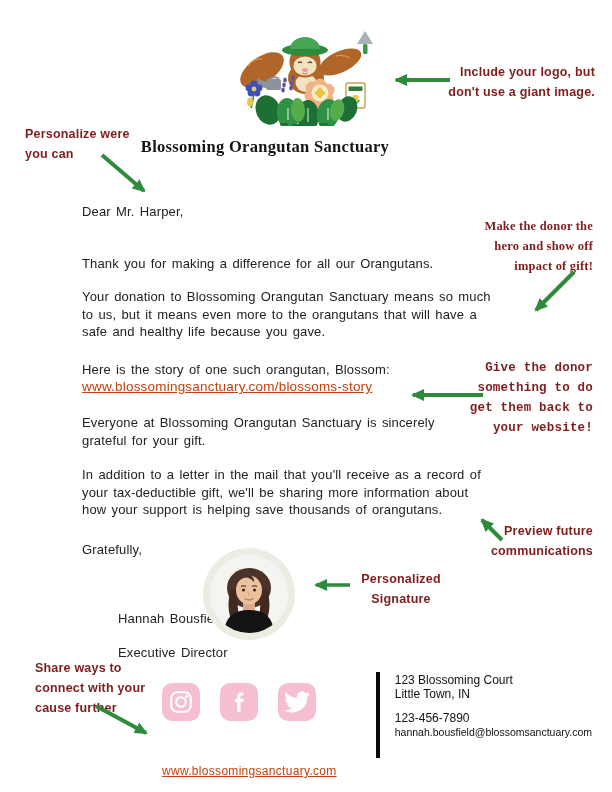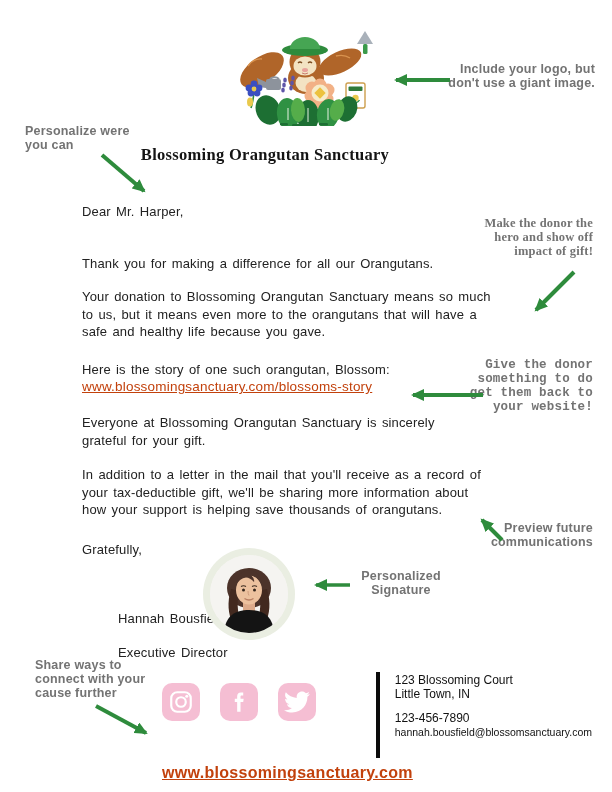--- a/index.html
+++ b/index.html
@@ -3,45 +3,45 @@
 <meta charset="utf-8">
 <style>
   html,body{margin:0;padding:0;background:#ffffff;}
   .page{position:relative;width:612px;height:792px;background:#ffffff;overflow:hidden;
         font-family:"Liberation Sans",sans-serif;color:#1e1e1e;}
 
   
   .logo-svg{position:absolute;left:240px;top:30px;}
   .org-title{position:absolute;left:0;top:137px;width:530px;text-align:center;
              font-family:"Liberation Serif","DejaVu Serif",serif;font-weight:bold;
-             font-size:16.5px;letter-spacing:.3px;color:#141414;margin-top:8px;}
-
-  
-  .ann{position:absolute;color:#737373;font-weight:bold;font-size:12.5px;
-       line-height:14px;white-space:pre-line;letter-spacing:.2px;}
+             font-size:16.5px;letter-spacing:.3px;color:#141414;}
+
+  
+  .ann{position:absolute;color:#7f1d1d;font-weight:bold;font-size:12.5px;
+       line-height:20px;white-space:pre-line;letter-spacing:.2px;}
   .ann.right{text-align:right;}
   .ann.center{text-align:center;}
   .arrow{position:absolute;overflow:visible;}
 
   
   .para{position:absolute;left:82px;width:480px;font-size:13px;line-height:17.5px;
         color:#222;white-space:pre-line;letter-spacing:.15px;word-spacing:1.5px;}
   a.body-link{color:#c2410c;text-decoration:underline;cursor:pointer;}
   .story-link{position:absolute;left:82px;top:379px;font-size:13.5px;letter-spacing:.2px;}
 
   
   .avatar-ring{position:absolute;left:203px;top:548px;width:92px;height:92px;border-radius:50%;
                background:#eaeee2;display:flex;align-items:center;justify-content:center;}
   .avatar-inner{width:78px;height:78px;border-radius:50%;overflow:hidden;background:#f5f4f1;}
 
   
   .social-row{position:absolute;left:162px;top:683px;display:flex;gap:20px;}
   .social{width:38px;height:38px;border-radius:10px;background:#f5bed3;
           display:flex;align-items:center;justify-content:center;cursor:pointer;}
-  .site-link{position:absolute;left:162px;top:764px;font-size:16px;letter-spacing:.3px;font-weight:bold;}
+  .site-link{position:absolute;left:162px;top:764px;font-size:12px;letter-spacing:.3px;}
   .footer-divider{position:absolute;left:376px;top:672px;width:3.5px;height:86px;background:#0b0b0b;}
   .contact{position:absolute;right:20px;top:674px;text-align:left;font-size:12px;
            line-height:13.5px;color:#111;}
   .contact .phone{margin-top:11px;}
   .contact .email{margin-top:0;font-size:10.5px;}
 </style>
 </head>
 <body>
 
 <div class="page">

